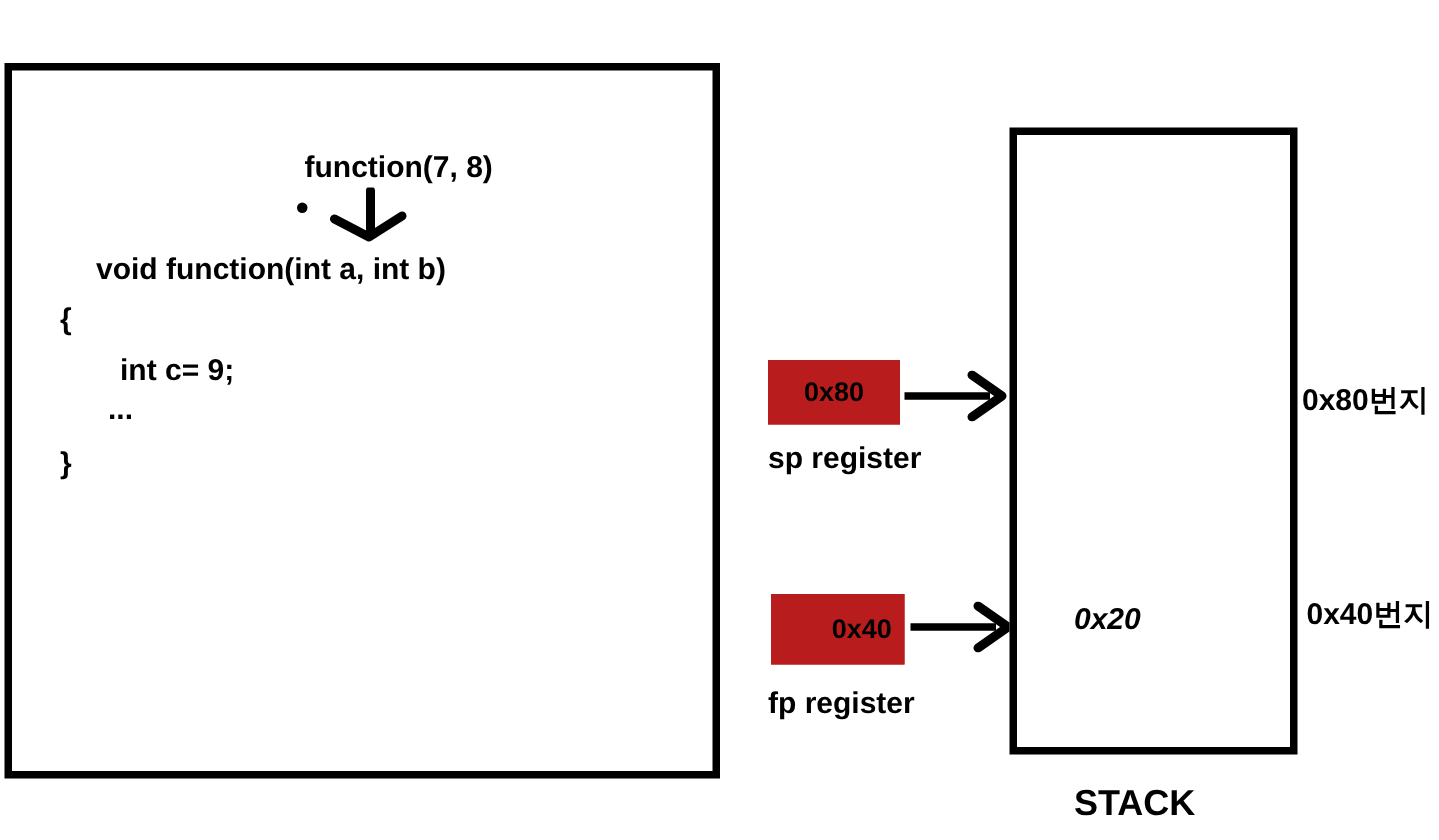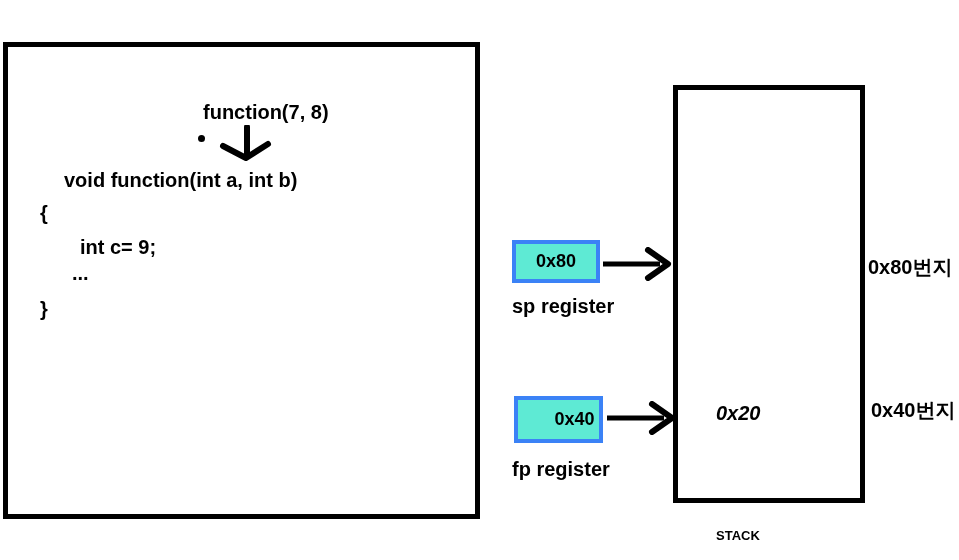--- a/index.html
+++ b/index.html
@@ -42,23 +42,23 @@
     background: #000;
   }
   #call-arrow  { left: 218px; top: 125px; }
   #code-line-0 { left: 40px;  top: 169px; margin-left: 24px; }
   #code-line-1 { left: 40px;  top: 202px; }
   #code-line-2 { left: 80px;  top: 236px; }
   #code-line-3 { left: 72px;  top: 262px; }
   #code-line-4 { left: 40px;  top: 298px; }
 
   .reg-box {
-    border: 4px solid #3b82f6;
+    border: 4px solid #b91c1c;
     box-sizing: border-box;
-    background: #5eead4;
+    background: #b91c1c;
     display: flex;
     align-items: center;
     justify-content: center;
     font-weight: bold;
     font-size: 18px;
   }
   #sp-box   { left: 512px; top: 240px; width: 88px; height: 43px; }
   #sp-label { left: 512px; top: 295px; }
   #sp-arrow { left: 602px; top: 247px; }
 
@@ -69,21 +69,21 @@
   #stack-box {
     left: 673px; top: 85px;
     width: 192px; height: 418px;
     border: 5px solid #000;
     box-sizing: border-box;
     background: #fff;
   }
   #stack-cell-value { left: 716px; top: 402px; font-style: italic; }
   #addr-top         { left: 868px; top: 256px; }
   #addr-bottom      { left: 871px; top: 399px; }
-  #stack-label      { left: 716px; top: 525px; font-size: 13px; }
+  #stack-label      { left: 716px; top: 525px; font-size: 24px; }
 
   svg { display: block; }
 </style>
 </head>
 <body>
 
 <div id="canvas">
 
 
   <div id="main-box" class="abs"></div>

